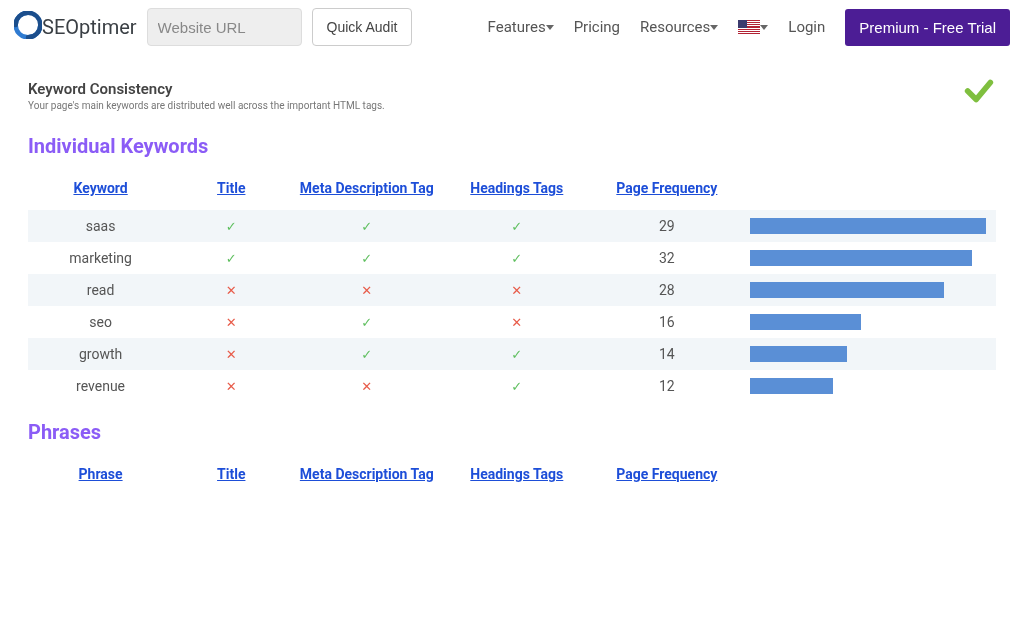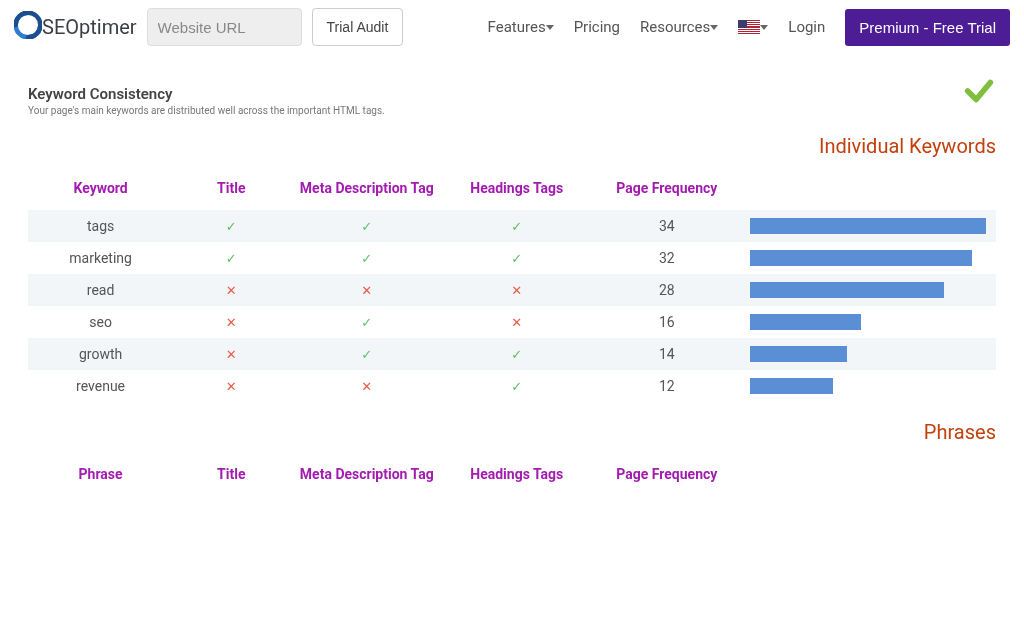--- a/index.html
+++ b/index.html
@@ -92,57 +92,58 @@
     font-size: 15px;
     font-weight: 500;
     cursor: pointer;
   }
   
   .content {
     padding: 20px 28px 0 28px;
   }
   .section-head {
     display: flex;
-    align-items: flex-end;
+    align-items: center;
     justify-content: space-between;
   }
   .section-title {
     font-size: 15px;
     font-weight: 600;
     color: #444;
   }
   .section-sub {
     font-size: 10px;
     color: #777;
     margin-top: 2px;
   }
   .big-check {
     color: #7fbf3f;
     font-size: 32px;
     font-weight: bold;
   }
   .table-title {
-    text-align: right;
+    text-align: left;
     font-size: 20px;
-    color: #c2410c;
+    color: #8b5cf6;
     margin: 18px 0 14px;
-    font-weight: 400;
+    font-weight: 700;
   }
   table {
     width: 100%;
     border-collapse: collapse;
     font-size: 14px;
     color: #555;
   }
   thead th {
     font-weight: 700;
-    color: #a21caf;
+    color: #1d4ed8;
     padding: 8px 6px 14px;
     text-align: center;
     font-size: 14px;
+    text-decoration: underline;
   }
   tbody td {
     padding: 8px 6px;
     text-align: center;
     vertical-align: middle;
   }
   tbody tr:nth-child(odd) { background: #f2f6f9; }
   tbody tr:nth-child(even) { background: #fff; }
   .mark-yes { color: #5fbf5f; font-size: 13px; }
   .mark-no { color: #e85c4a; font-size: 13px; }
@@ -166,21 +167,21 @@
   <div class="logo">
     <span>
       <svg viewBox="0 0 100 100">
         <path d="M50 6 A44 44 0 1 0 94 50" fill="none" stroke="#2f7bd1" stroke-width="16" stroke-linecap="round"></path>
         <path d="M50 94 A44 44 0 1 0 6 50" fill="none" stroke="#1b4e8c" stroke-width="16" stroke-linecap="round"></path>
       </svg>
     </span>
     <span>SEOptimer</span>
   </div>
   <input class="url-input" placeholder="Website URL" style="">
-  <button class="audit-btn">Trial Audit</button>
+  <button class="audit-btn">Quick Audit</button>
 
   <div class="nav-right">
     <span class="nav-link">
       <span>Features</span>
       <span class="caret"></span>
     </span>
     <span class="nav-link">Pricing</span>
     <span class="nav-link">
       <span>Resources</span>
       <span class="caret"></span>
@@ -216,25 +217,25 @@
         <th class="col-kw">Keyword</th>
         <th class="col-t">Title</th>
         <th class="col-m">Meta Description Tag</th>
         <th class="col-h">Headings Tags</th>
         <th class="col-f">Page Frequency</th>
         <th class="col-bar"></th>
       </tr>
     </thead>
     <tbody id="kw-body">
         <tr>
-          <td class="col-kw">tags</td>
+          <td class="col-kw">saas</td>
           <td class="col-t"><span class="mark-yes">✓</span></td>
           <td class="col-m"><span class="mark-yes">✓</span></td>
           <td class="col-h"><span class="mark-yes">✓</span></td>
-          <td class="col-f">34</td>
+          <td class="col-f">29</td>
           <td class="col-bar bar-cell">
             <span class="bar" style="width:100%"></span>
           </td>
         </tr>
         <tr>
           <td class="col-kw">marketing</td>
           <td class="col-t"><span class="mark-yes">✓</span></td>
           <td class="col-m"><span class="mark-yes">✓</span></td>
           <td class="col-h"><span class="mark-yes">✓</span></td>
           <td class="col-f">32</td>

